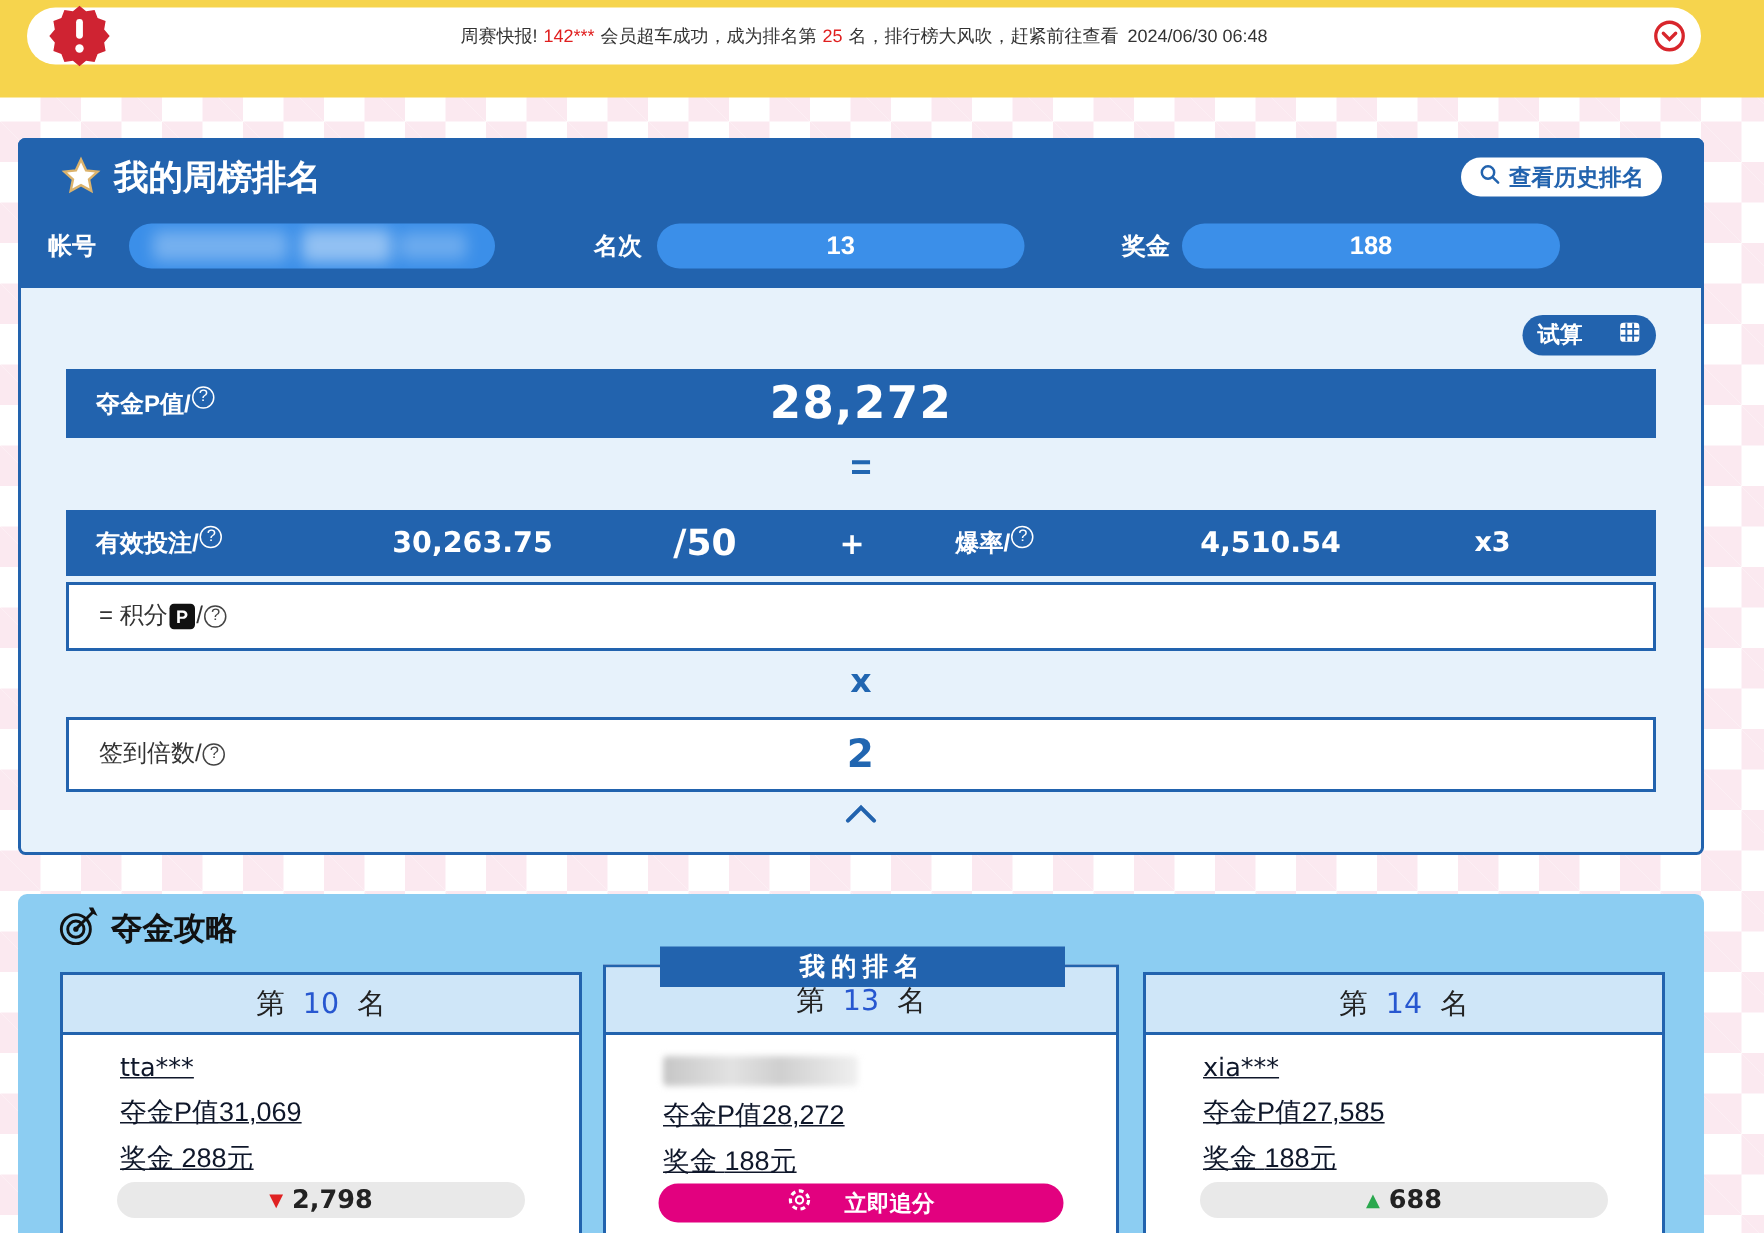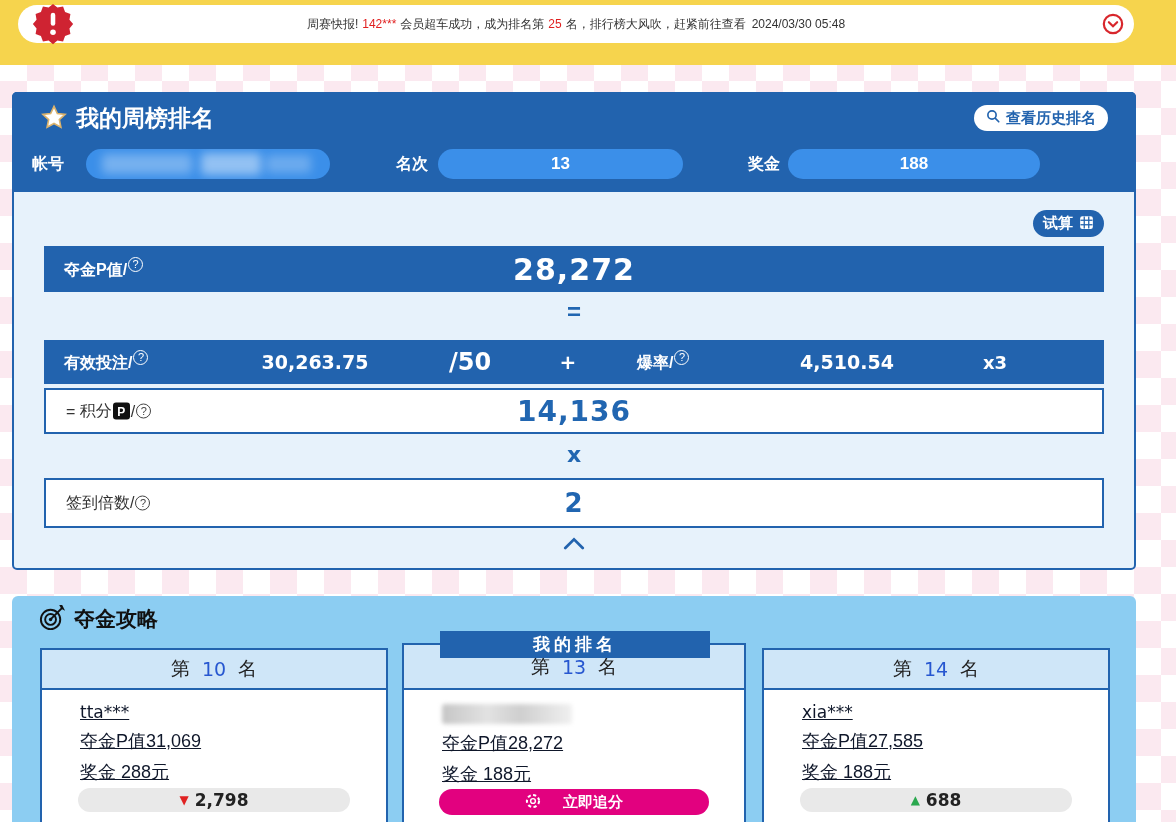--- a/index.html
+++ b/index.html
@@ -43,21 +43,21 @@
   .head-label { position:absolute; top:62px; color:#fff; font-size:16px; font-weight:bold; }
   .head-pill { position:absolute; top:57px; height:30px; border-radius:15px; background:#3b8fe9;
     display:flex; align-items:center; justify-content:center;
     color:#fff; font-size:17px; font-weight:bold; overflow:hidden; }
   .acct-label { left:20px; }  .acct-pill { left:74px; width:244px; }
   .rank-label { left:384px; } .rank-pill { left:426px; width:245px; }
   .prize-label { left:736px; } .prize-pill { left:776px; width:252px; }
   .blurblock { position:absolute; filter:blur(5px); border-radius:4px; }
 
   .calc-btn { position:absolute; right:30px; top:116px; height:27px; padding:0 10px;
-    background:#2263ae; border:none; border-radius:14px; display:flex; align-items:center; gap:6px;
+    background:#2263ae; border:none; border-radius:14px; display:flex; align-items:center; gap:24px;
     color:#fff; font-size:15px; font-weight:bold; cursor:pointer; }
 
   .eq-bar { position:absolute; left:30px; width:1060px; background:#2263ae; color:#fff; }
   .bar-p { top:152px; height:46px; }
   .bar-bet { top:246px; height:44px; }
   .white-row { position:absolute; left:30px; width:1060px; background:#fff; border:2px solid #2263ae; }
   .row-points { top:294px; height:46px; }
   .row-signin { top:384px; height:50px; }
   .bar-label { position:absolute; left:20px; top:50%; transform:translateY(-50%);
     font-size:16px; font-weight:bold; white-space:nowrap; }
@@ -119,21 +119,21 @@
 </head>
 <body>
 
 <div class="topbar">
   <div class="notice-pill">
     <span>周赛快报!</span>
     <span class="red">142***</span>
     <span>会员超车成功，成为排名第</span>
     <span class="red">25</span>
     <span>名，排行榜大风吹，赶紧前往查看</span>
-    <span class="ts">2024/03/30 05:48</span>
+    <span class="ts">2024/06/30 06:48</span>
     <span class="alert-badge">
       <svg width="42" height="42" viewBox="0 0 48 48">
         <polygon fill="#cf2332" points="47,24 42.8,29 43.9,35.5 37.8,37.8 35.5,43.9 29,42.8 24,47 19,42.8 12.5,43.9 10.2,37.8 4.1,35.5 5.2,29 1,24 5.2,19 4.1,12.5 10.2,10.2 12.5,4.1 19,5.2 24,1 29,5.2 35.5,4.1 37.8,10.2 43.9,12.5 42.8,19"></polygon>
         <rect x="21.4" y="11" width="5.2" height="15" rx="2.6" fill="#fff"></rect>
         <circle cx="24" cy="33.5" r="3.2" fill="#fff"></circle>
       </svg>
     </span>
     <span class="notice-chevron">
       <svg width="22" height="22" viewBox="0 0 24 24">
         <circle cx="12" cy="12" r="10" fill="none" stroke="#d8262c" stroke-width="2.4"></circle>
@@ -217,21 +217,20 @@
     <span class="bet-item" style="left:951px;font-size:18px;">x3</span>
   </div>
 
   <div class="white-row row-points">
     <span class="dark-label">
       <span>=</span>&nbsp;
       <span>积分</span>
       <span class="p-badge">P</span>
       <span>/</span><span class="q dark">?</span>
     </span>
-    <span class="center-val v-points">14,136</span>
   </div>
 
   <div class="op op-x">x</div>
 
   <div class="white-row row-signin">
     <span class="dark-label">
       <span>签到倍数/</span>
         <span class="q dark">?</span>
     </span>
     <span class="center-val v-signin">2</span>

